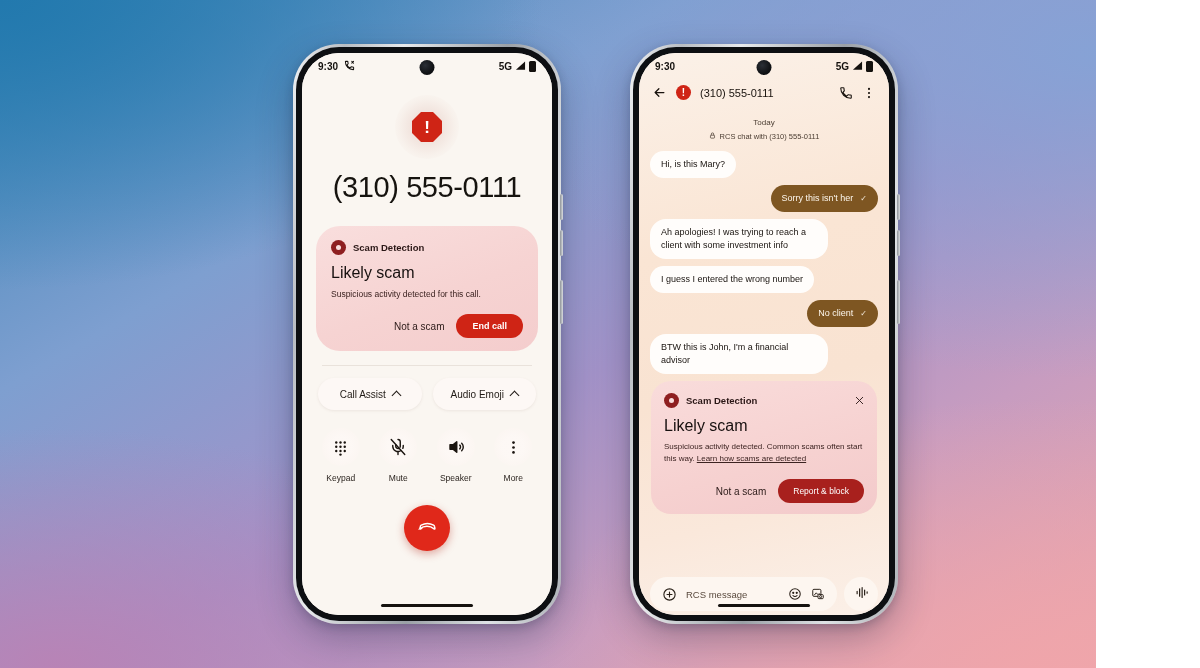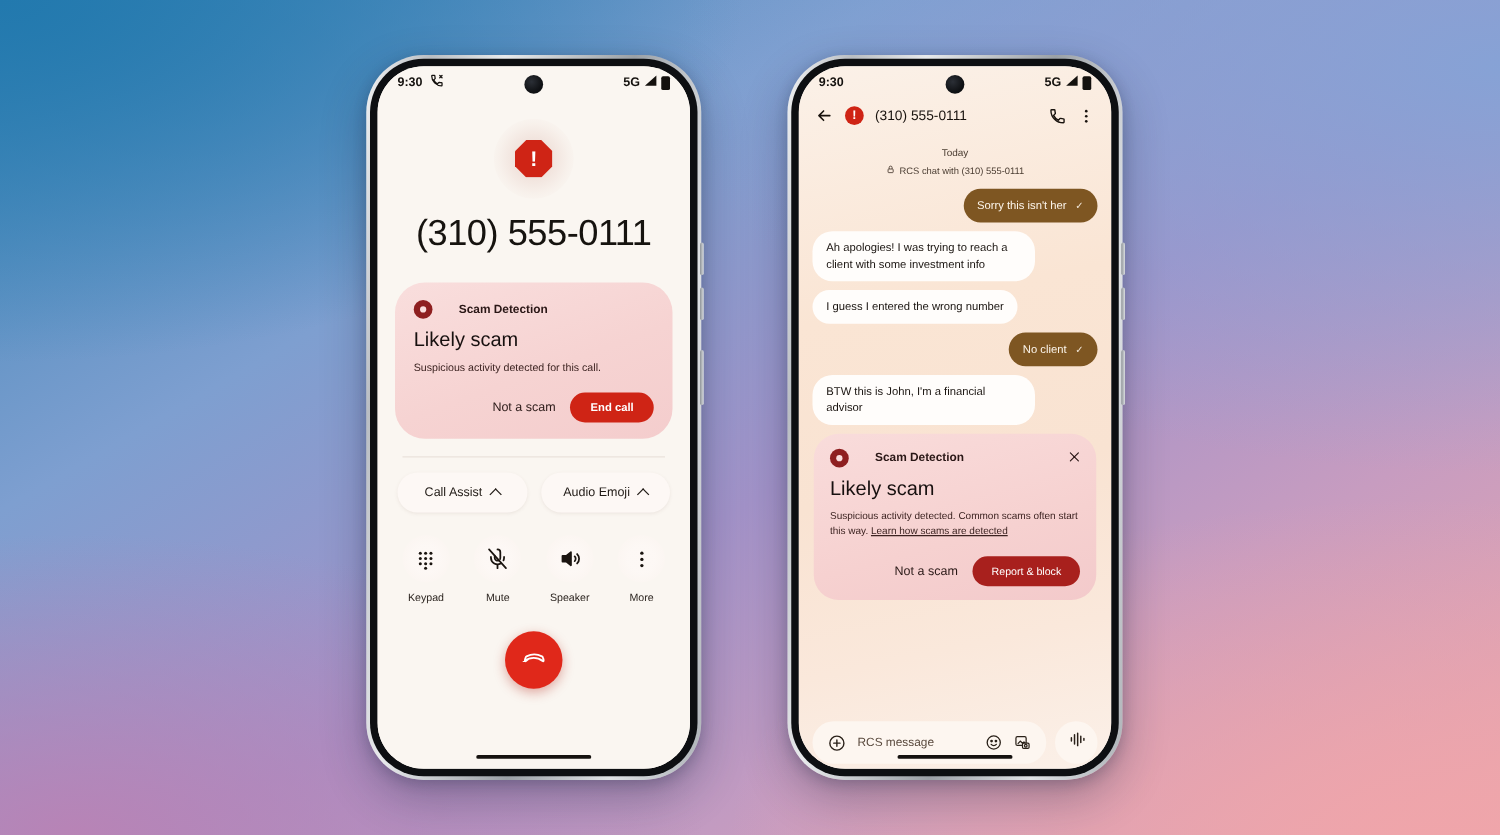--- a/index.html
+++ b/index.html
@@ -1,21 +1,21 @@
 <!DOCTYPE html>
 <html><head>
 <meta charset="utf-8">
 <style>
   * { box-sizing: border-box; margin: 0; padding: 0; }
   html, body {
     width: 1200px; height: 668px; overflow: hidden;
     font-family: "Liberation Sans", sans-serif;
   }
   #stage {
-    position: relative; width: 1200px; height: 668px;
+    position: relative; width: 1096px; height: 668px;
     background:
       radial-gradient(ellipse 75% 65% at 95% 100%, rgba(240,165,170,0.95) 0%, rgba(240,165,170,0.0) 62%),
       radial-gradient(ellipse 70% 60% at 5% 100%, rgba(186,130,180,0.92) 0%, rgba(186,130,180,0.0) 60%),
       radial-gradient(ellipse 85% 75% at 100% 8%, rgba(133,163,214,0.95) 0%, rgba(133,163,214,0.0) 65%),
       radial-gradient(ellipse 80% 70% at 0% 0%, rgba(34,121,174,1) 0%, rgba(34,121,174,0.0) 62%),
       linear-gradient(150deg, #3a84b6 0%, #7e9fd0 30%, #a393c9 55%, #c79cc0 75%, #eaa7ad 100%);
     overflow: hidden;
   }
 
   
@@ -70,21 +70,21 @@
   .call-number {
     text-align: center; font-size: 29px; color: #16130f; margin-top: 12px; letter-spacing: -0.4px;
   }
   .call-timer { text-align: center; font-size: 12px; color: #3a342d; margin-top: 3px; }
 
   
   .scam-card-1 {
     margin: 22px 14px 0; border-radius: 24px; padding: 14px 15px 13px;
     background: linear-gradient(160deg,#f9dedd 0%,#f6d3d2 55%,#f4cdcd 100%);
   }
-  .scam-head { display: flex; align-items: center; gap: 21px; }
+  .scam-head { display: flex; align-items: center; gap: 7px; }
   .scam-badge {
     width: 15px; height: 15px; border-radius: 50%;
     background: #8e1f20; display: flex; align-items: center; justify-content: center;
     flex: none;
   }
   .scam-badge i { width: 5px; height: 5px; border-radius: 50%; background: #f9dedd; display: block; }
   .scam-label { font-size: 9.5px; font-weight: 700; color: #2a1716; }
   .scam-title { font-size: 16px; color: #17100f; margin-top: 9px; font-weight: 400; }
   .scam-desc { font-size: 8.5px; color: #3c2321; margin-top: 6px; line-height: 1.45; }
   .scam-actions { display: flex; align-items: center; justify-content: flex-end; gap: 12px; margin-top: 14px; }
@@ -383,20 +383,23 @@
           <div class="rcs-note">
             <span>
               <svg width="7" height="7" viewBox="0 0 24 24" fill="none" stroke="#4a3c31" stroke-width="2.4">
                 <rect x="5" y="11" width="14" height="10" rx="2"></rect>
                   <path d="M8 11V7a4 4 0 0 1 8 0v4"></path>
               </svg>
             </span>
             <span>RCS chat with (310) 555-0111</span>
           </div>
 
+          <div class="msg-row">
+            <div class="bubble in">Hi, is this Mary?</div>
+          </div>
           <div class="msg-row out">
             <div class="bubble out">
               <span>Sorry this isn't her</span>
               <span class="tick">✓</span>
             </div>
           </div>
           <div class="msg-row">
             <div class="bubble in">Ah apologies! I was trying to reach a client with some investment info</div>
           </div>
           <div class="msg-row">

